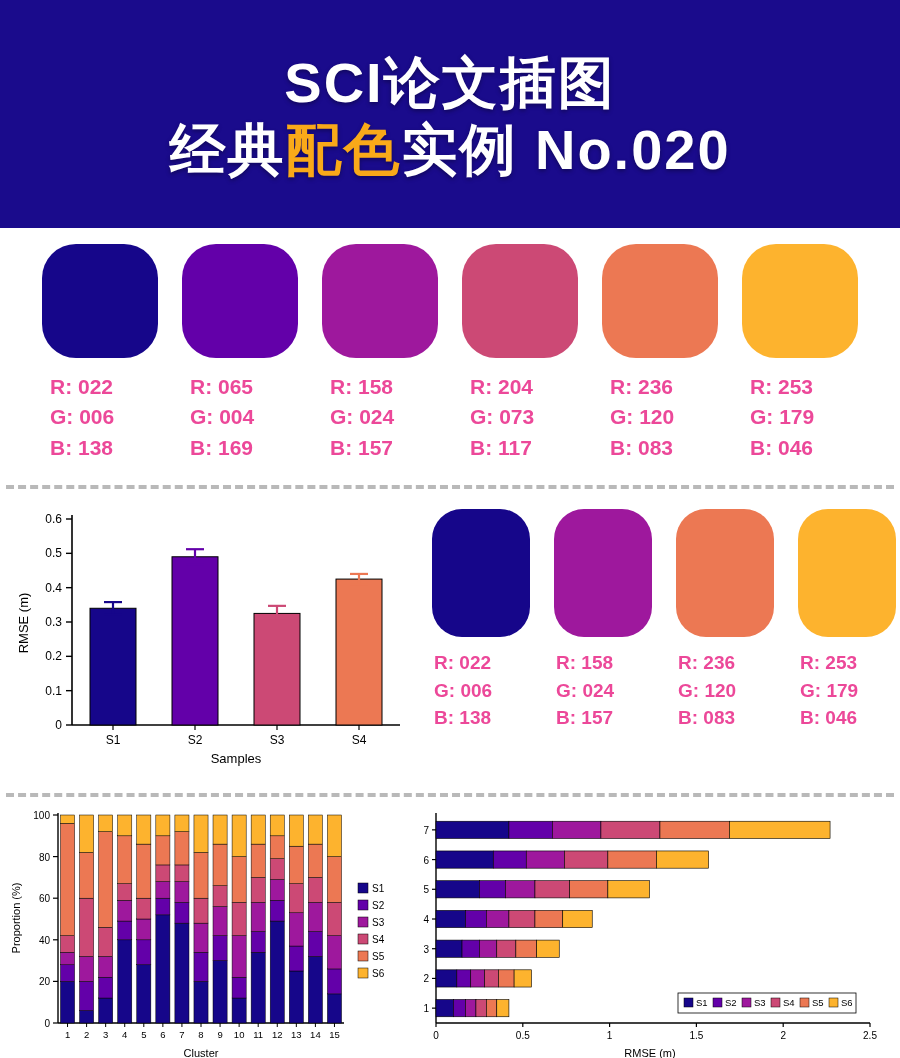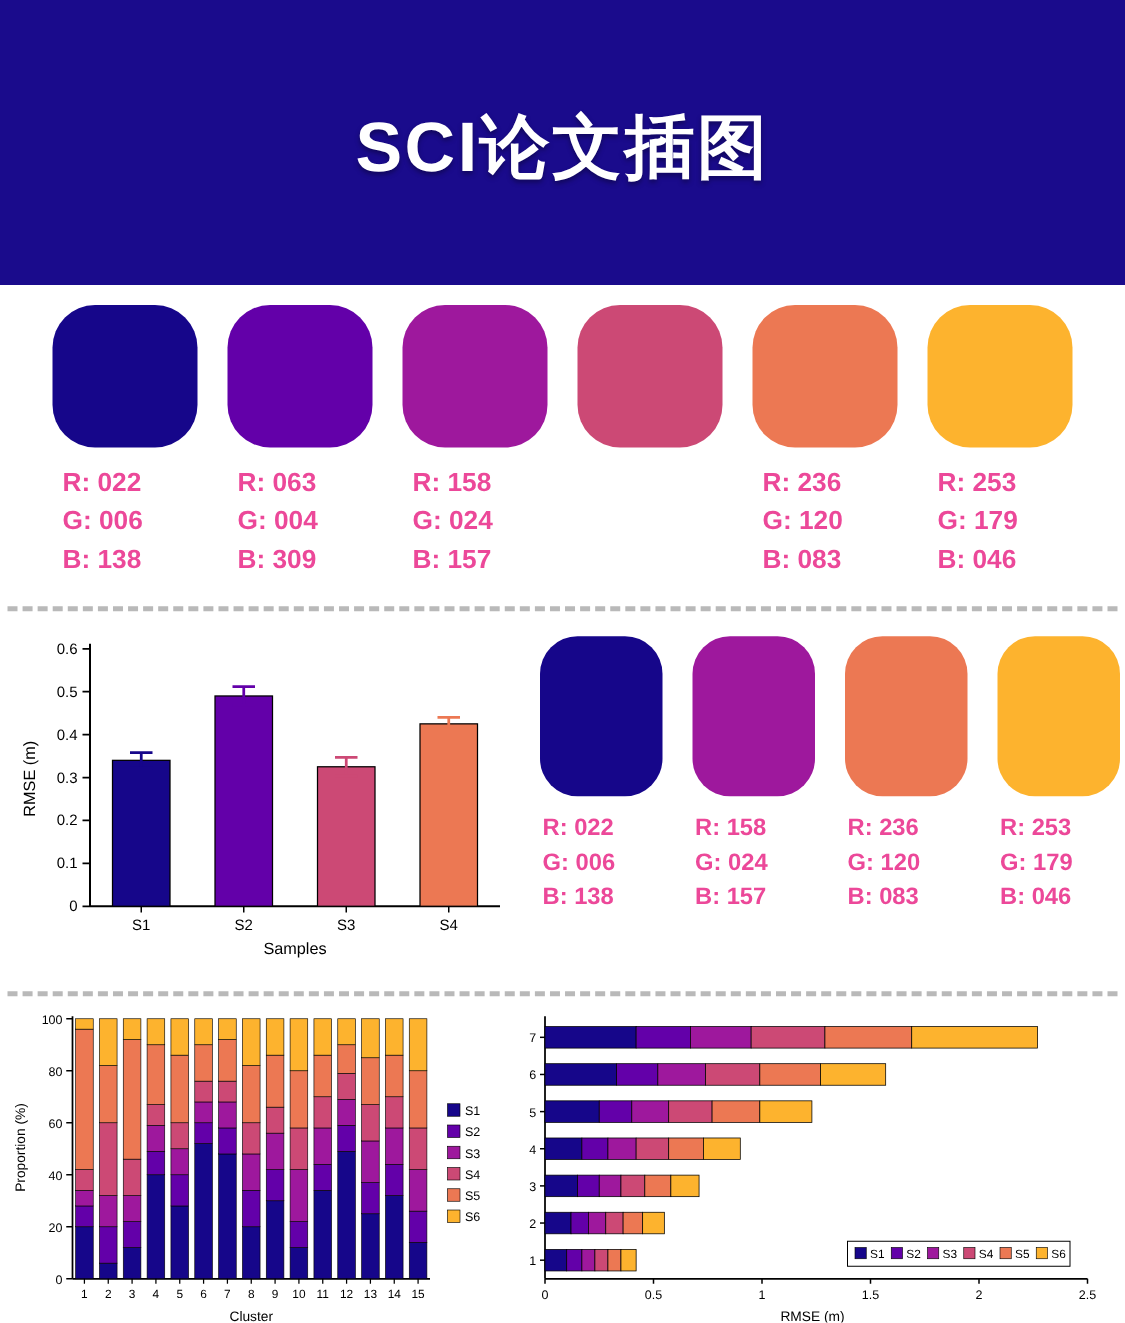--- a/index.html
+++ b/index.html
@@ -96,49 +96,57 @@
   .bot-right { width: 500px; }
 
   svg { display:block; }
   text { font-family: "Liberation Sans", sans-serif; }
 </style>
 </head>
 <body>
 
 <div class="header" style="background: rgb(26, 11, 140);">
   <div class="line1">SCI论文插图</div>
+  <div class="line2">
+    <span>经典</span><span class="hl" style="color: rgb(249, 169, 25);">配色</span><span>实例 No.020</span>
+  </div>
 </div>
 
 <div class="palette">
   <div class="swatch-col">
     <div class="swatch" id="sw0" style="background: rgb(22, 6, 138);"></div>
     <div class="swatch-label">
       <div>R: 022</div>
       <div>G: 006</div>
       <div>B: 138</div>
     </div>
   </div>
   <div class="swatch-col">
     <div class="swatch" id="sw1" style="background: rgb(99, 0, 169);"></div>
     <div class="swatch-label">
-      <div>R: 063</div>
+      <div>R: 065</div>
       <div>G: 004</div>
-      <div>B: 309</div>
+      <div>B: 169</div>
     </div>
   </div>
   <div class="swatch-col">
     <div class="swatch" id="sw2" style="background: rgb(158, 24, 157);"></div>
     <div class="swatch-label">
       <div>R: 158</div>
       <div>G: 024</div>
       <div>B: 157</div>
     </div>
   </div>
   <div class="swatch-col">
     <div class="swatch" id="sw3" style="background: rgb(204, 73, 117);"></div>
+    <div class="swatch-label">
+      <div>R: 204</div>
+      <div>G: 073</div>
+      <div>B: 117</div>
+    </div>
   </div>
   <div class="swatch-col">
     <div class="swatch" id="sw4" style="background: rgb(236, 120, 83);"></div>
     <div class="swatch-label">
       <div>R: 236</div>
       <div>G: 120</div>
       <div>B: 083</div>
     </div>
   </div>
   <div class="swatch-col">

